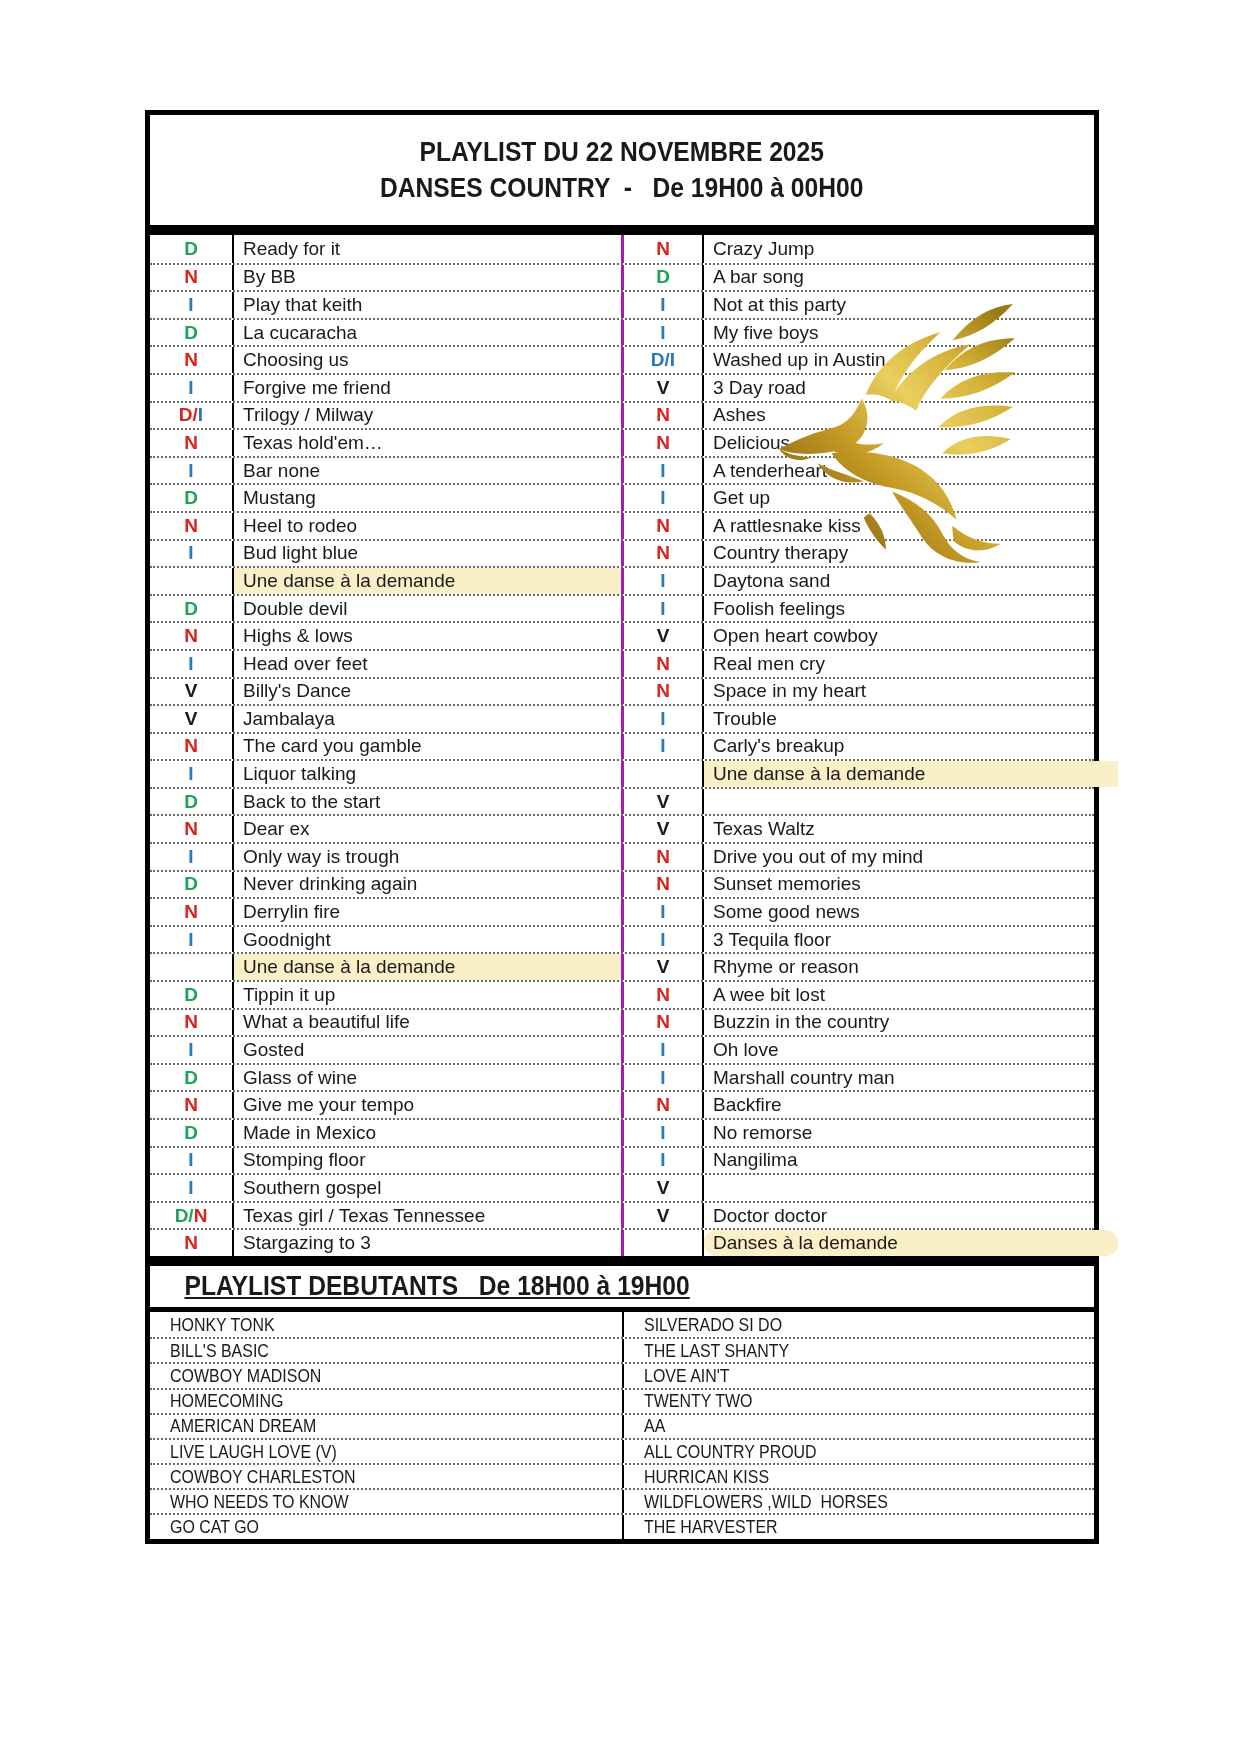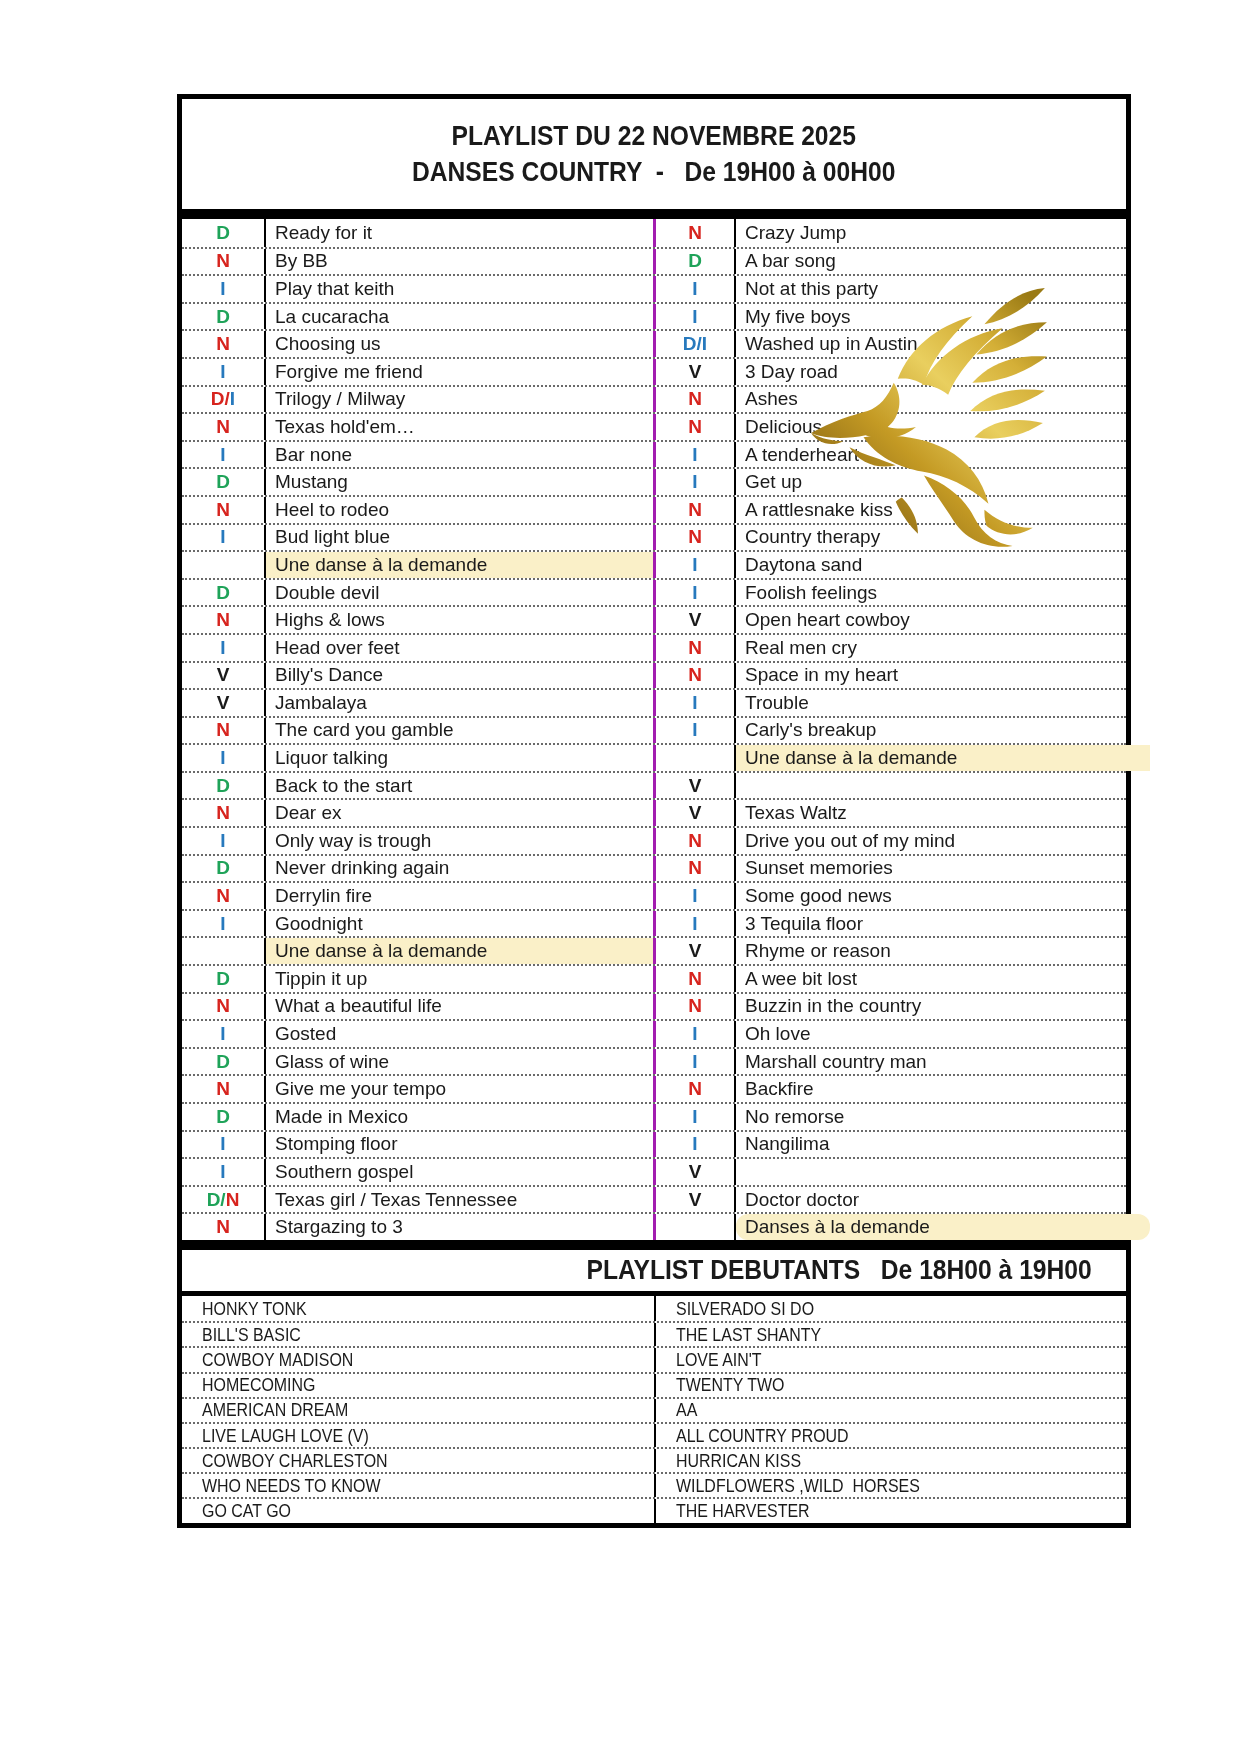--- a/index.html
+++ b/index.html
@@ -2,21 +2,21 @@
 <html><head>
 <meta charset="utf-8">
 <style>
   * { box-sizing: border-box; }
   html,body { margin:0; padding:0; }
   body {
     width:1241px; height:1755px; background:#ffffff;
     font-family:"Liberation Sans", sans-serif; color:#1a1a1a;
     position:relative; overflow:hidden;
   }
-  .doc { position:absolute; left:145px; top:94px; width:954px;margin-left:32px; }
+  .doc { position:absolute; left:145px; top:110px; width:954px; }
 
   
   .title-box {
     border:5px solid #000; height:120px;
     display:flex; flex-direction:column; align-items:center; justify-content:center; gap:4px;
     background:#fff;
   }
   .t-line { font-weight:bold; font-size:28px; line-height:1.15; }
   .cndc { display:inline-block; transform:scaleX(0.88); white-space:pre; }
 
@@ -27,22 +27,22 @@
   .m-row { display:grid; grid-template-columns:84px 390px 80px 414px; height:27.6px; }
   .m-row + .m-row { border-top:2px dotted #6a6a6a; }
   .cell { display:flex; align-items:center; overflow:hidden; }
   .c-cell { justify-content:center; font-weight:bold; font-size:19px; border-right:2px solid #000; }
   .t-cell { padding-left:9px; font-size:19px; white-space:pre; }
   .t-cell.l { border-right:3px solid #a21caf; }
 
   
   .deb-header {
     border:5px solid #000; border-top-width:6px; margin-top:-1px; height:52px;
-    display:flex; align-items:center; justify-content:flex-end;
-    font-weight:bold; font-size:28px; background:#fff;
+    display:flex; align-items:center; justify-content:flex-start;
+    font-weight:bold; font-size:28px; background:#fff;text-decoration:underline;
   }
   .deb-table { border:5px solid #000; border-top:0; background:#fff; }
   .d-row { display:grid; grid-template-columns:474px 494px; height:25.2px; }
   .d-row + .d-row { border-top:2px dotted #6a6a6a; }
   .d-cell { display:flex; align-items:center; padding-left:20px; font-size:19px; overflow:hidden; }
   .d-cell.l { border-right:2px solid #000; }
   .cnd { display:inline-block; transform:scaleX(0.84); transform-origin:0 50%; white-space:pre; }
 
   
   .eagle { position:absolute; left:628px; top:188px; width:244px; height:270px; pointer-events:none; }

